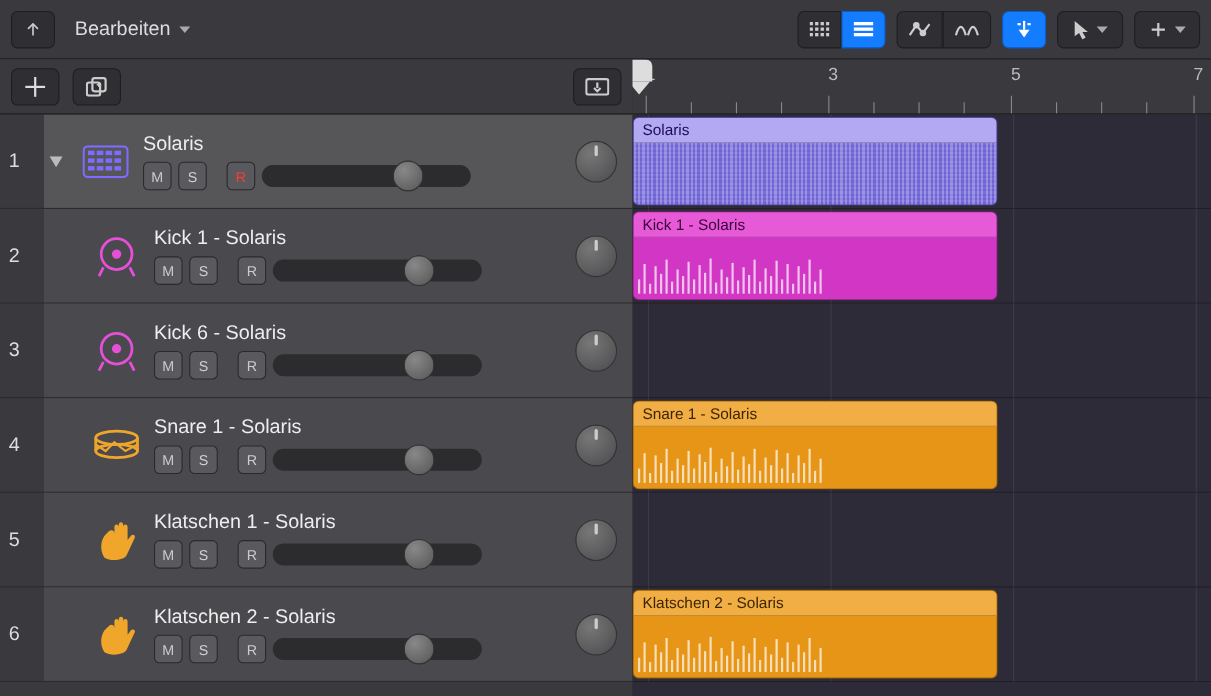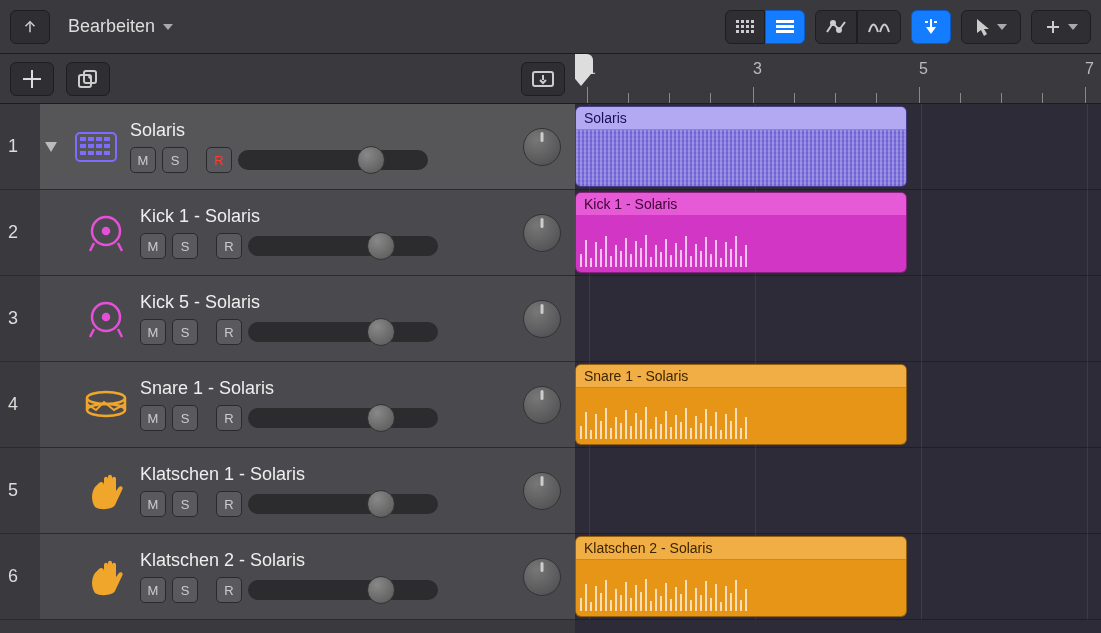--- a/index.html
+++ b/index.html
@@ -487,21 +487,21 @@
             <div class="indent"></div>
             <div class="dot-icon">
               <svg width="40" height="40" viewBox="0 0 40 40" fill="none" stroke="#e64fd8" stroke-width="2.5">
                 <circle cx="20" cy="18" r="14"></circle>
                 <circle cx="20" cy="18" r="3" fill="#e64fd8"></circle>
                 <path d="M8 30 L4 38"></path>
                 <path d="M32 30 L36 38"></path>
               </svg>
             </div>
             <div class="name-block">
-            <div class="track-name">Kick 5 - Solaris</div>
+            <div class="track-name">Kick 6 - Solaris</div>
             <div class="controls">
               <div class="sq-btn">M</div>
               <div class="sq-btn">S</div>
               <div style="width:6px"></div>
               <div class="sq-btn ">R</div>
               <div class="slider-wrap">
                 <div class="slider-track"></div>
                 <div class="slider-thumb" style="left:70%"></div>
               </div>
             </div>

